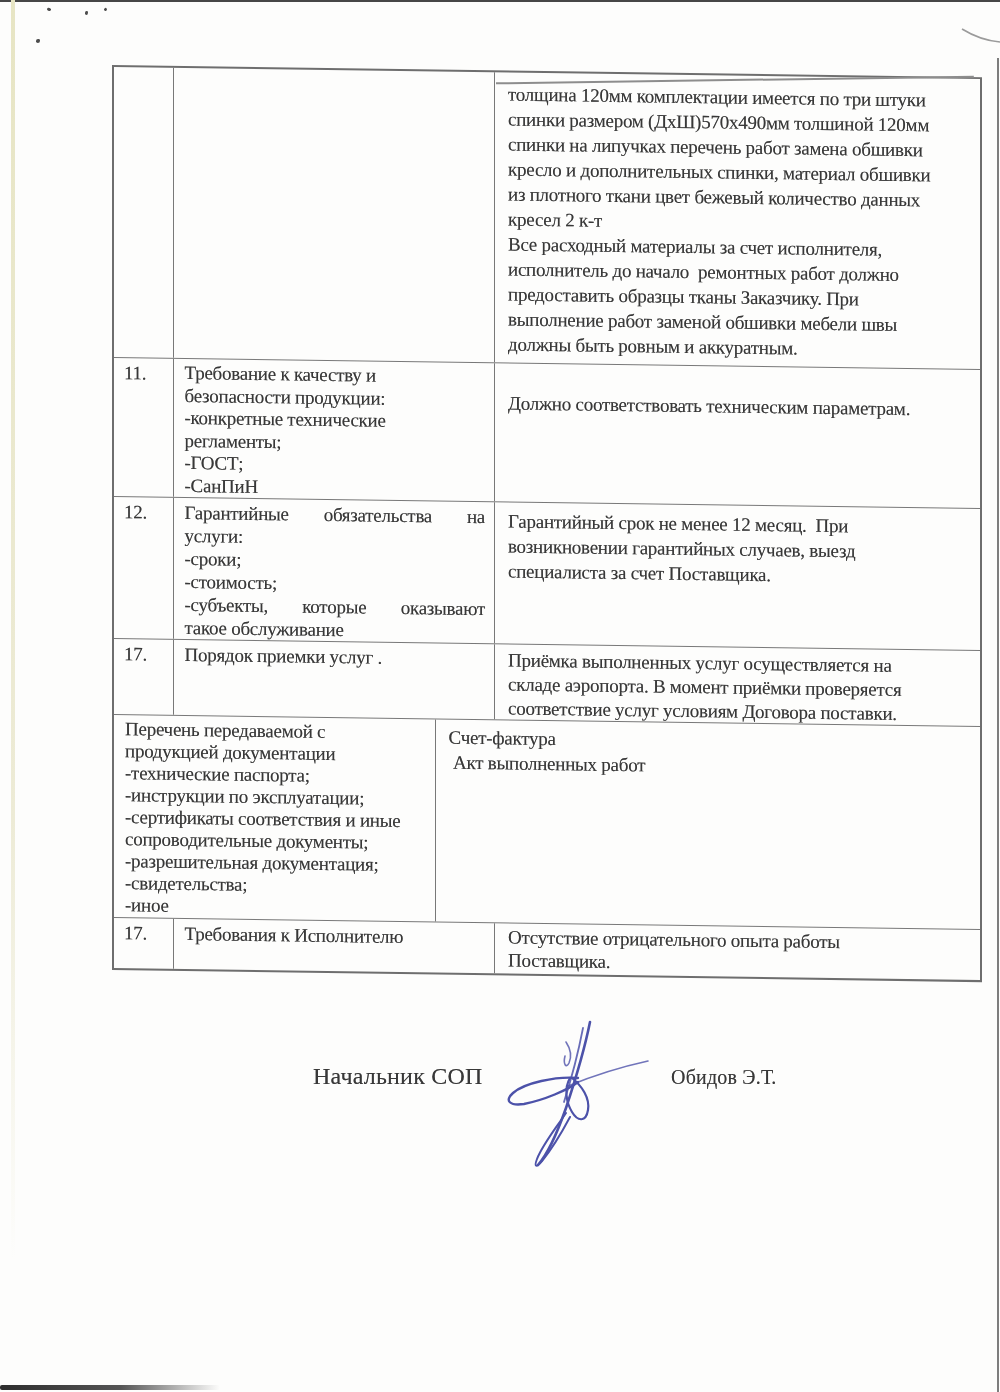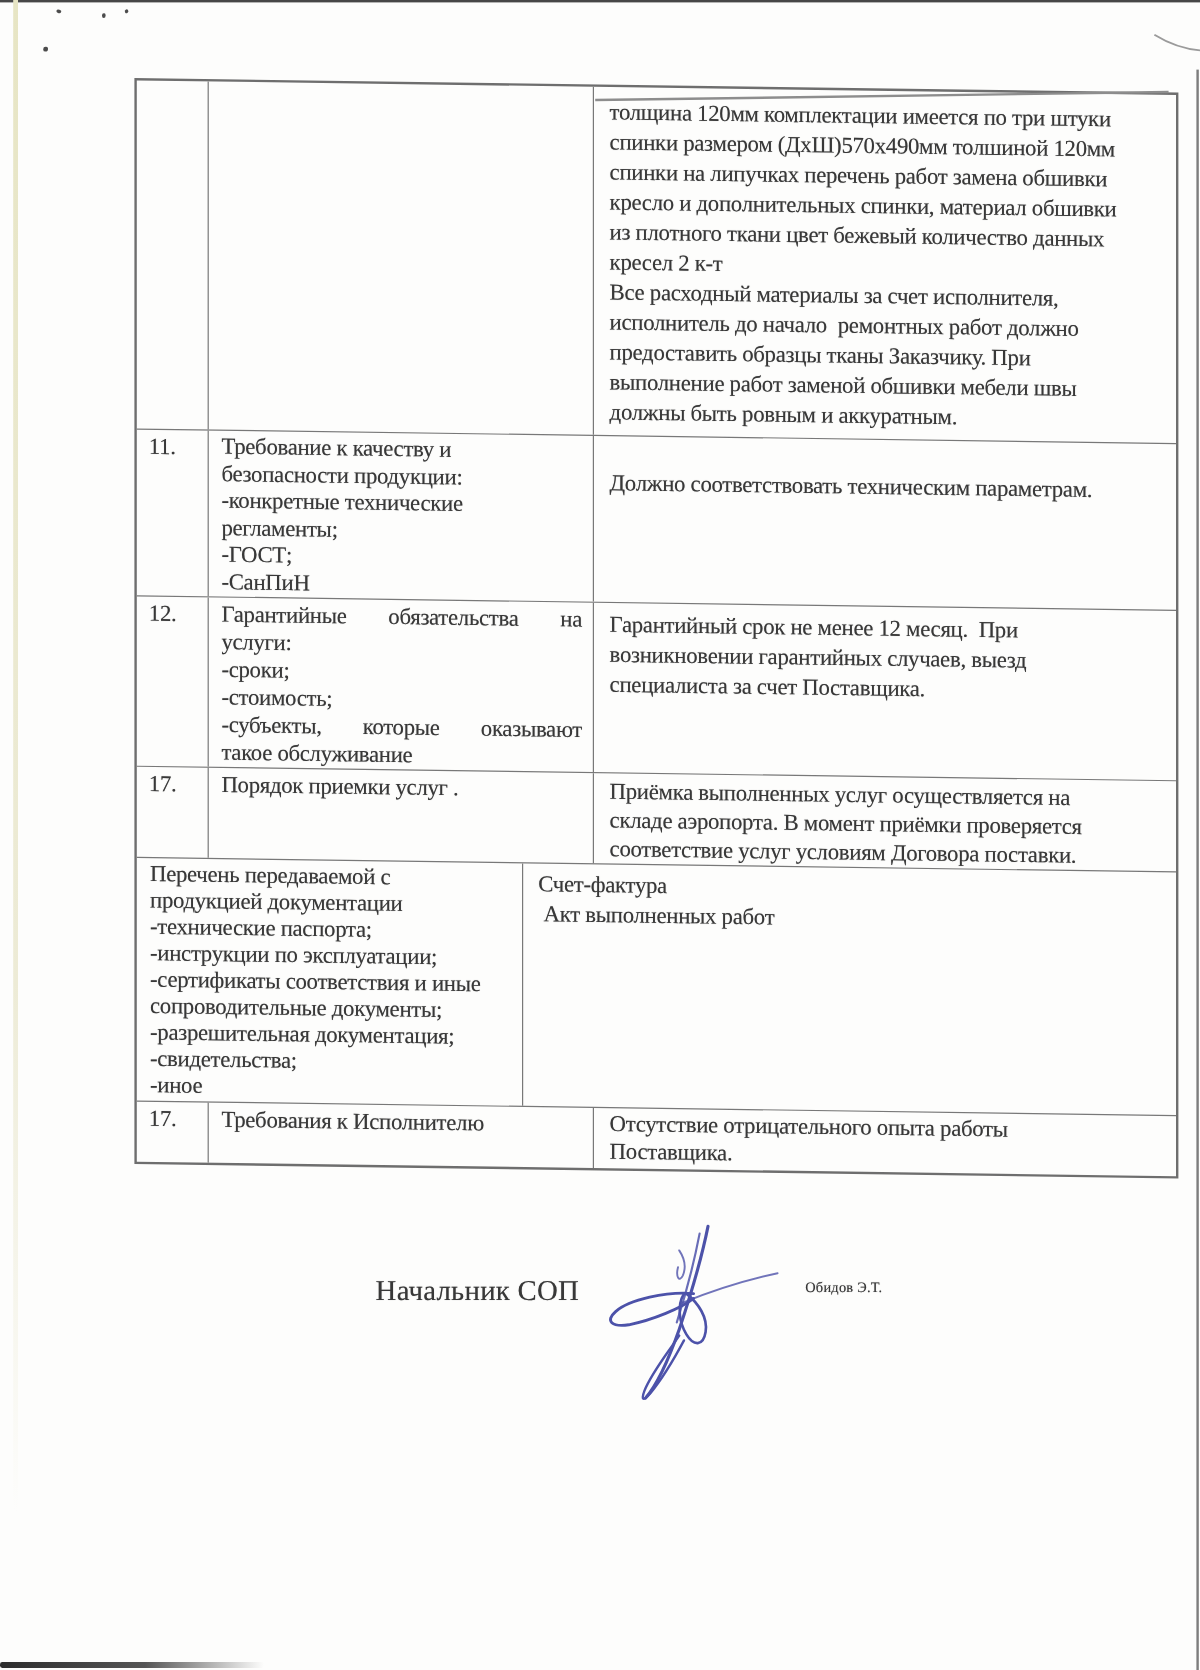--- a/index.html
+++ b/index.html
@@ -54,21 +54,21 @@
   }
   
   .inner-top-line {
     position:absolute; left:382px; top:10px; width:478px; height:1.5px;
     background:#8d8d8d; transform:rotate(-1.6deg); transform-origin:0 50%;
   }
 
   
   .sig-role { position:absolute; left:313px; top:1063px; font-size:24px; letter-spacing:0.2px;
               text-shadow:0 0 0.6px rgba(40,40,40,0.5); }
-  .sig-name { position:absolute; left:671px; top:1066px; font-size:12px; letter-spacing:0.2px;
+  .sig-name { position:absolute; left:671px; top:1066px; font-size:20px; letter-spacing:0.2px;
               text-shadow:0 0 0.6px rgba(40,40,40,0.5); }
 </style>
 </head>
 <body>
 
 <div class="page">
 
   <div class="top-edge"></div>
   <div class="left-strip"></div>
   <div class="right-line"></div>

